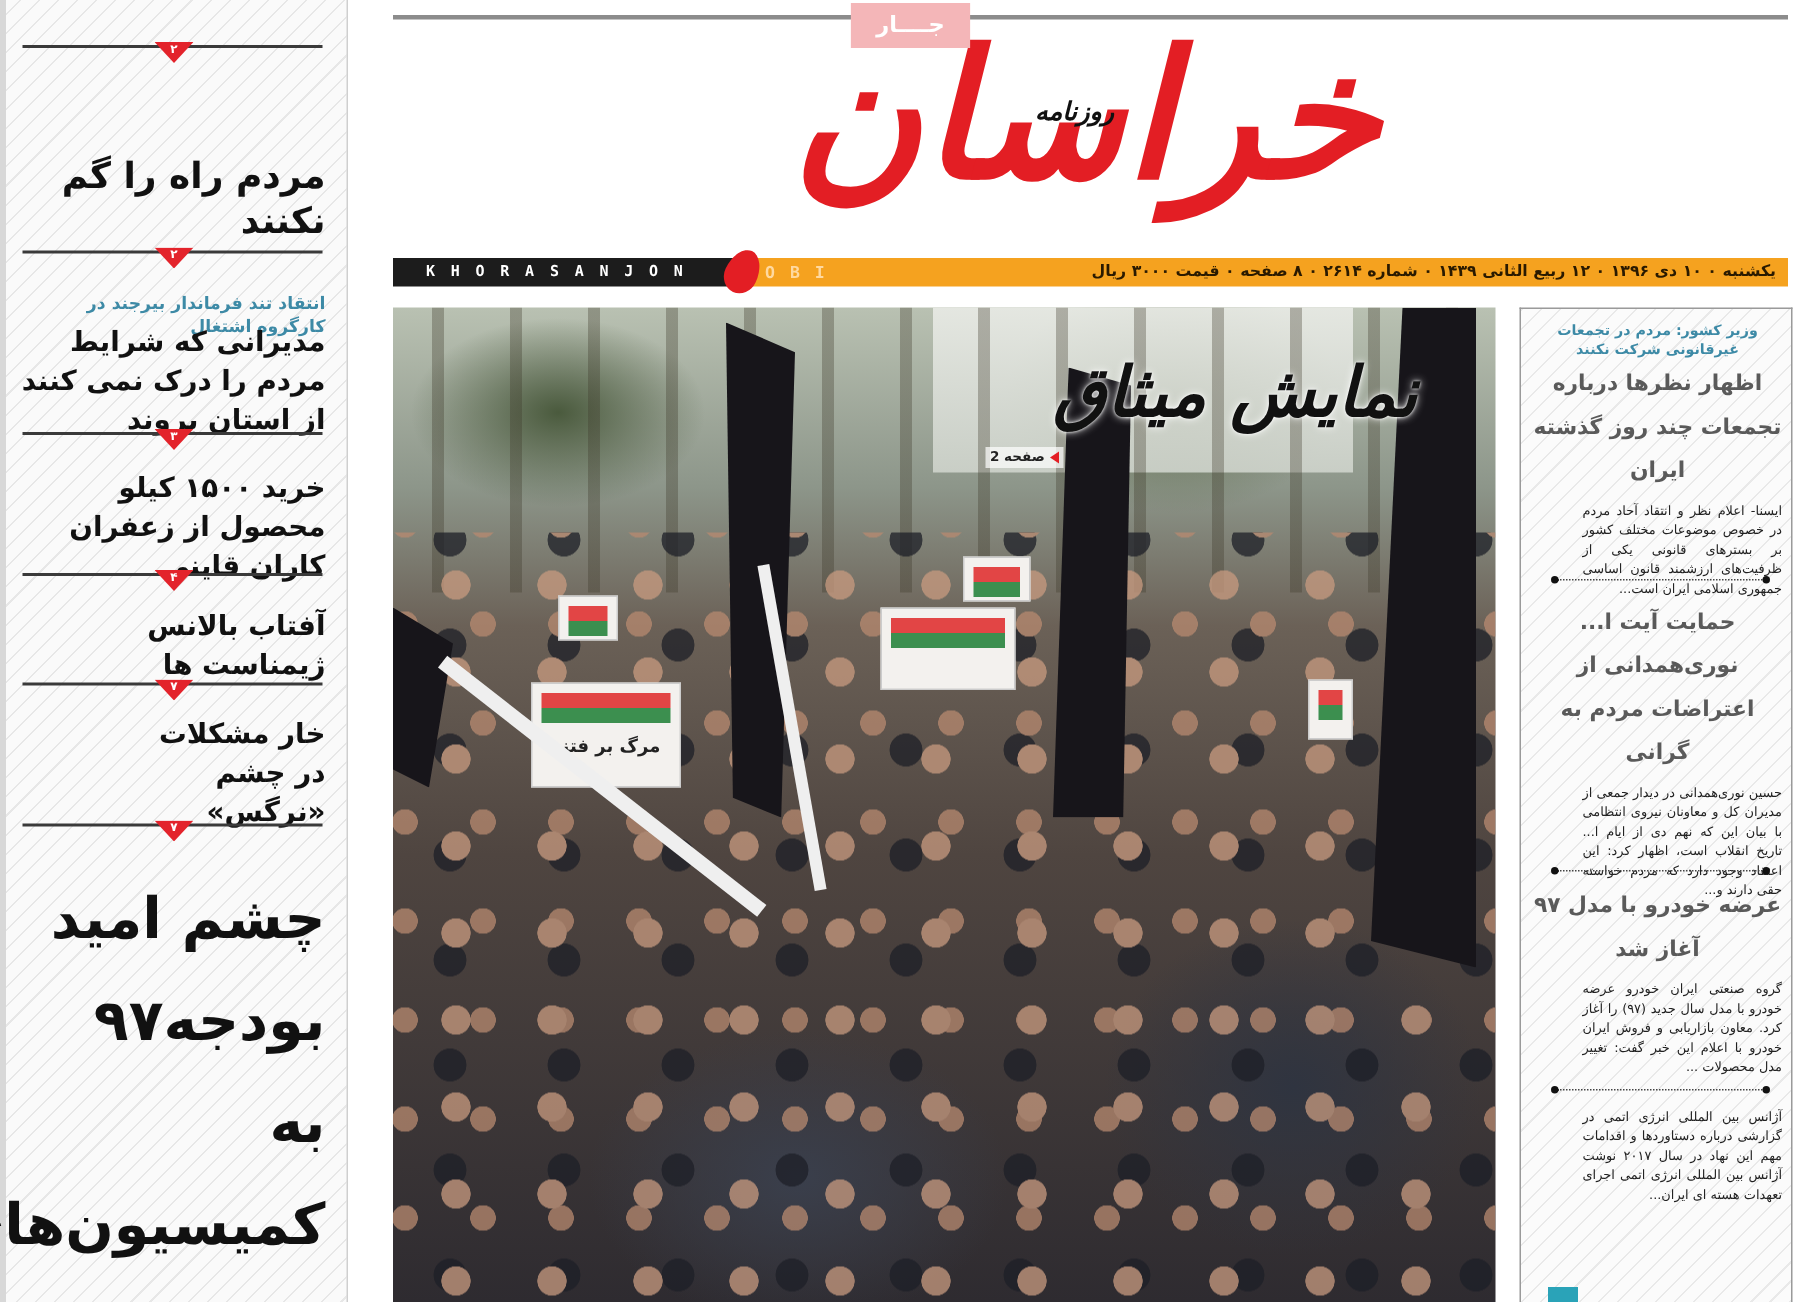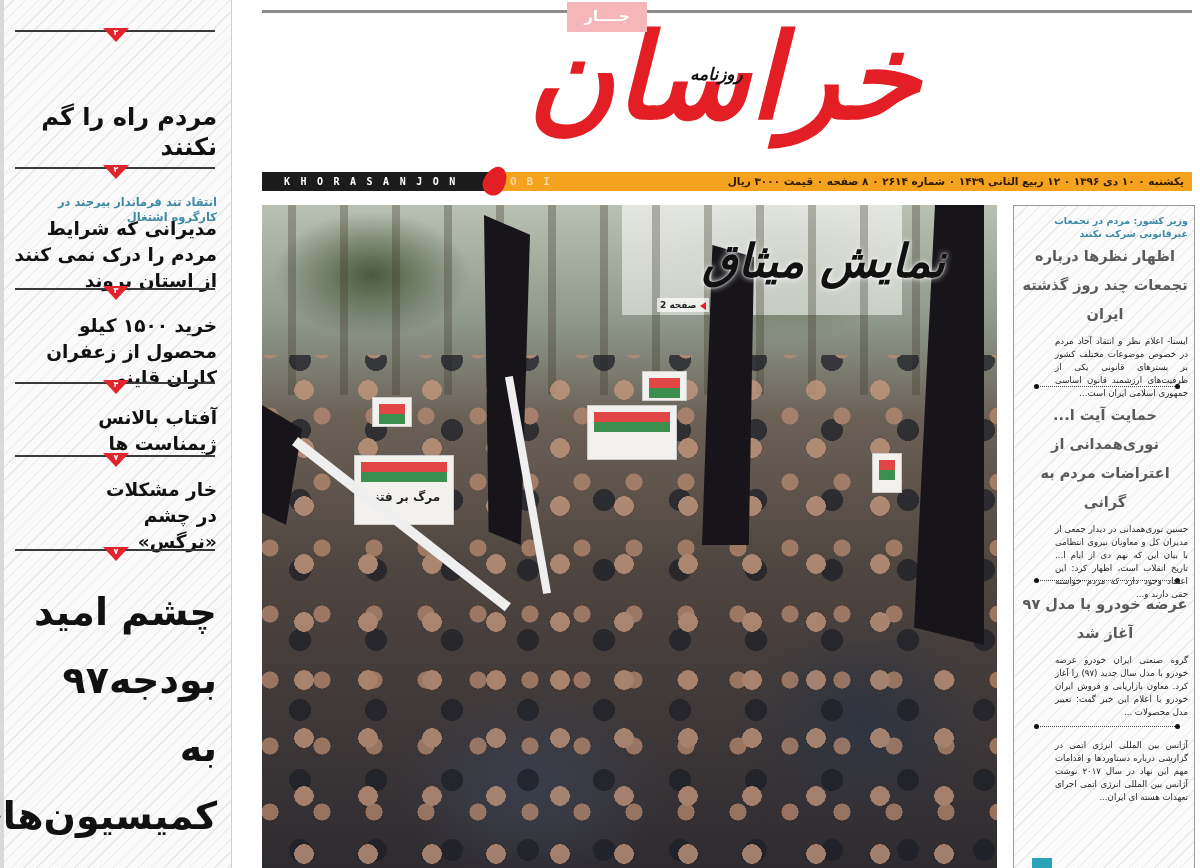--- a/index.html
+++ b/index.html
@@ -110,21 +110,21 @@
     border-bottom: 4px solid transparent; border-right: 6px solid #e31e24; margin-left: 3px; vertical-align: middle; }
 
   
   .right-col {
     position: absolute; left: 1013px; top: 205px; width: 182px; height: 663px;
     border: 1px solid #9a9a9a; border-bottom: none;
     background-color: #fbfbfb;
     background-image: repeating-linear-gradient(135deg, #e9e9e9 0px, #e9e9e9 1px, transparent 1px, transparent 9px);
   }
   .r-story { position: absolute; left: 8px; width: 166px; direction: rtl; text-align: right; }
-  .r-kicker { color: #3d8aa6; font-size: 9.5px; line-height: 13px; font-weight: bold; text-align: right; }
+  .r-kicker { color: #3d8aa6; font-size: 9.5px; line-height: 13px; font-weight: bold; text-align: center; }
   .r-head { color: #5a5a5a; font-size: 14.5px; line-height: 29px; font-weight: bold; text-align: center; margin-top: 2px; }
   .r-body { color: #222; font-size: 8.6px; line-height: 13px; margin-top: 6px; text-align: justify; margin-left: 33px; }
   .dots { position: absolute; left: 20px; width: 146px; height: 6px; }
   .dots .dl { position: absolute; left: 3px; right: 3px; top: 2px; border-top: 1px dotted #444; }
   .dots .dl-end { position: absolute; top: 0; width: 5px; height: 5px; border-radius: 50%; background: #111; }
   .teal-mark { position: absolute; left: 18px; top: 652px; width: 20px; height: 11px; background: #2aa3b8; }
 </style>
 </head>
 <body>
 

